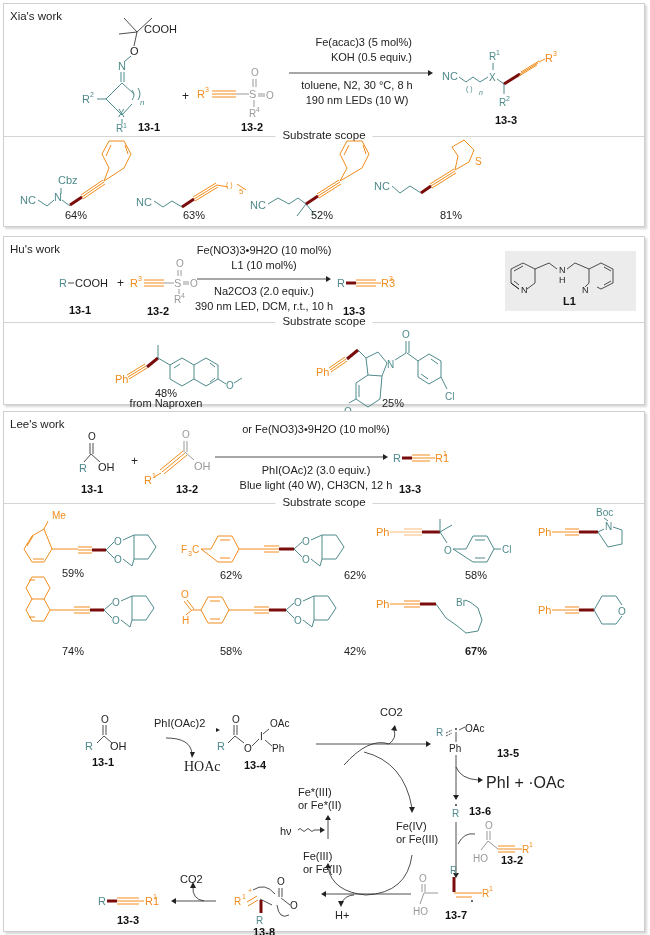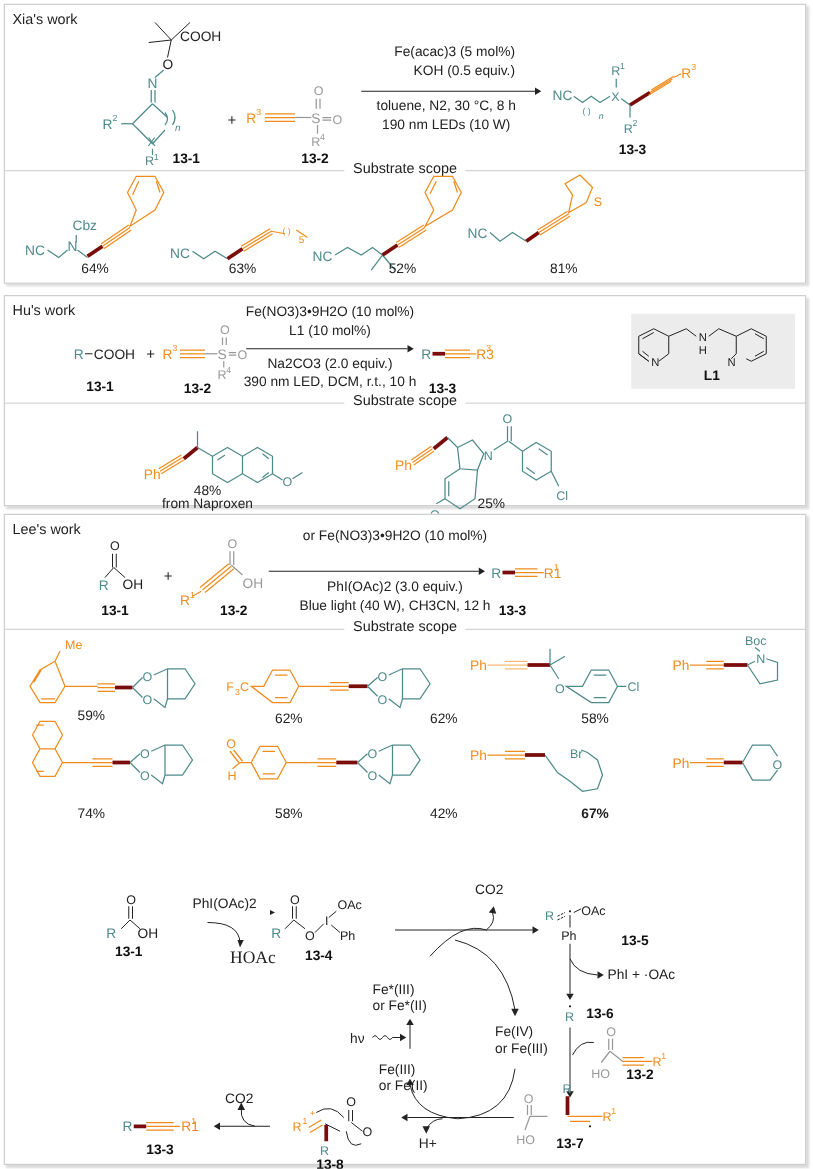--- a/index.html
+++ b/index.html
@@ -508,21 +508,21 @@
         <text x="149" y="487" font-size="7" class="o">1</text>
     </g>
   </svg>
 
   <div class="lbl" style="left:88px;top:344px;">13-1</div>
   <div class="abs" style="left:150px;top:305px;font-size:11px;">PhI(OAc)2</div>
   <div class="abs" style="left:180px;top:347px;font-size:14px;font-family:Liberation Serif, serif;">HOAc</div>
   <div class="lbl" style="left:240px;top:347px;">13-4</div>
   <div class="abs" style="left:376px;top:294px;font-size:11px;">CO2</div>
   <div class="lbl" style="left:473px;top:335px;margin-left:20px;">13-5</div>
-  <div class="abs" style="left:482px;top:362px;font-size:11px;">PhI + ·OAc</div>
+  <div class="abs" style="left:482px;top:362px;font-size:16px;">PhI + ·OAc</div>
   <div class="lbl" style="left:465px;top:393px;">13-6</div>
   <div class="lbl" style="left:497px;top:442px;">13-2</div>
   <div class="lbl" style="left:441px;top:497px;">13-7</div>
 
   <div class="abs" style="left:294px;top:374px;font-size:11px;line-height:13px;">
     <div>Fe*(III)</div>
     <div>or Fe*(II)</div>
   </div>
   <div class="abs" style="left:276px;top:413px;font-size:11px;">hν</div>
   <div class="abs" style="left:392px;top:408px;font-size:11px;line-height:13px;">

